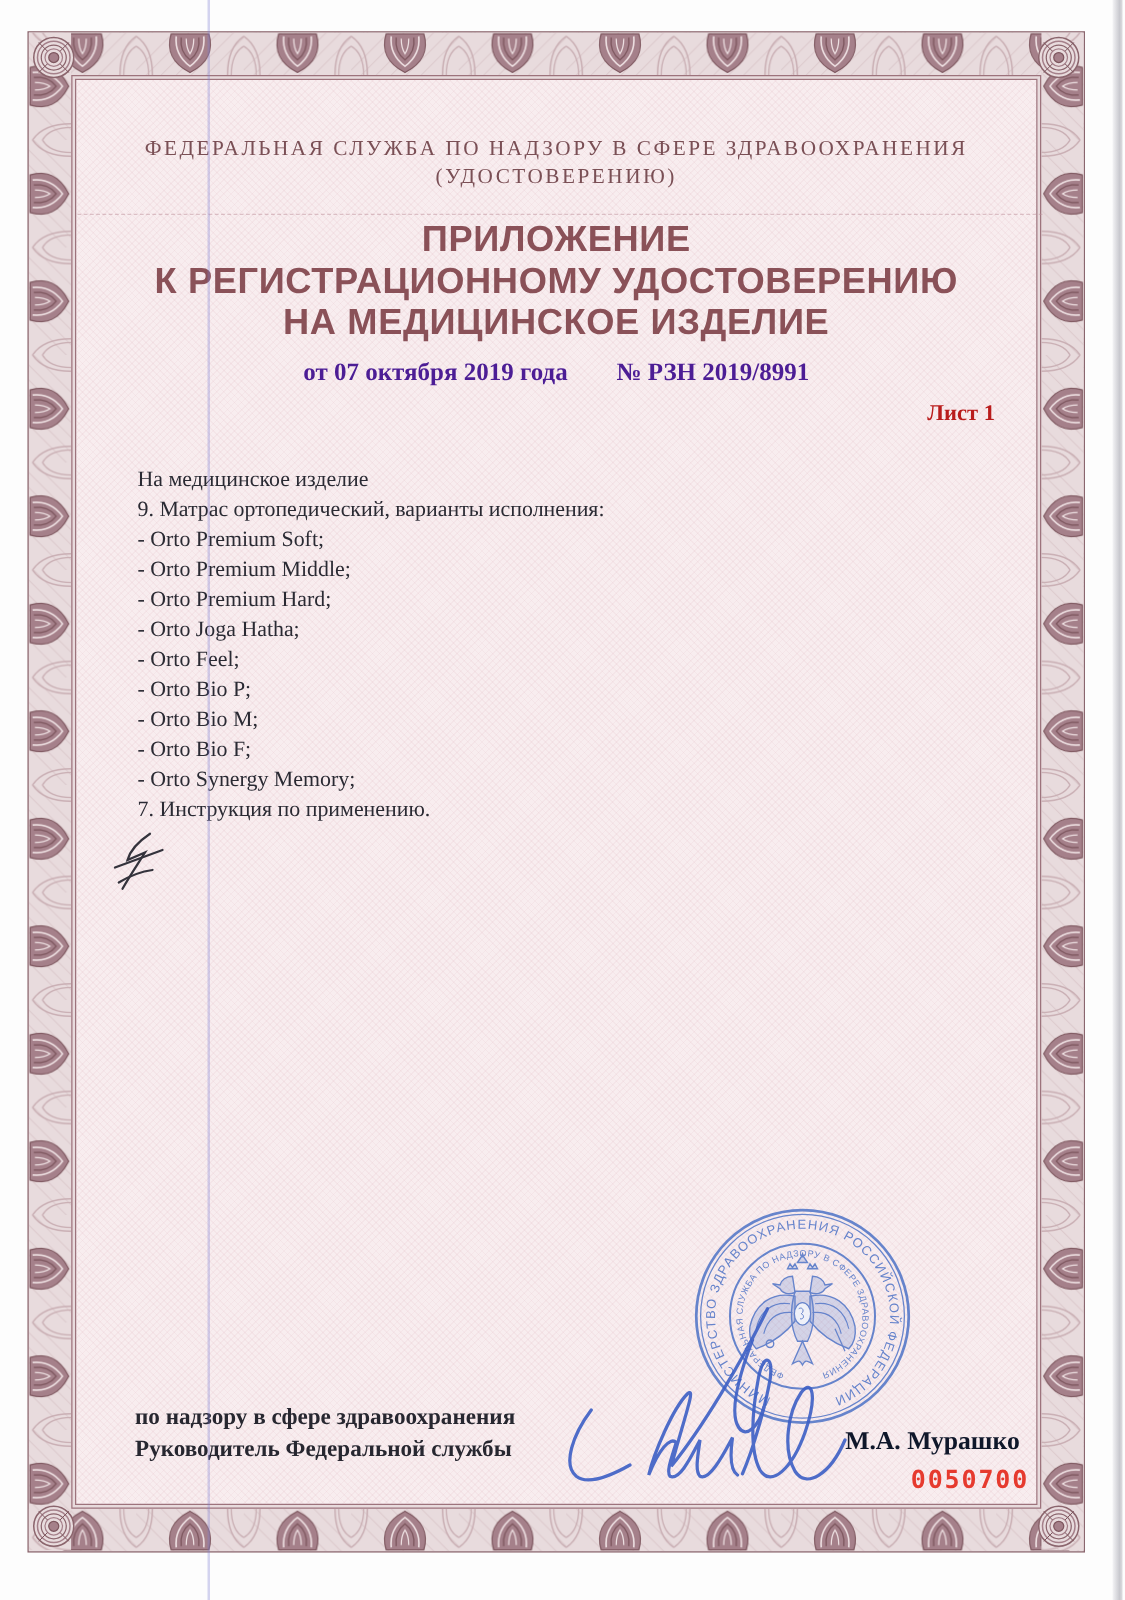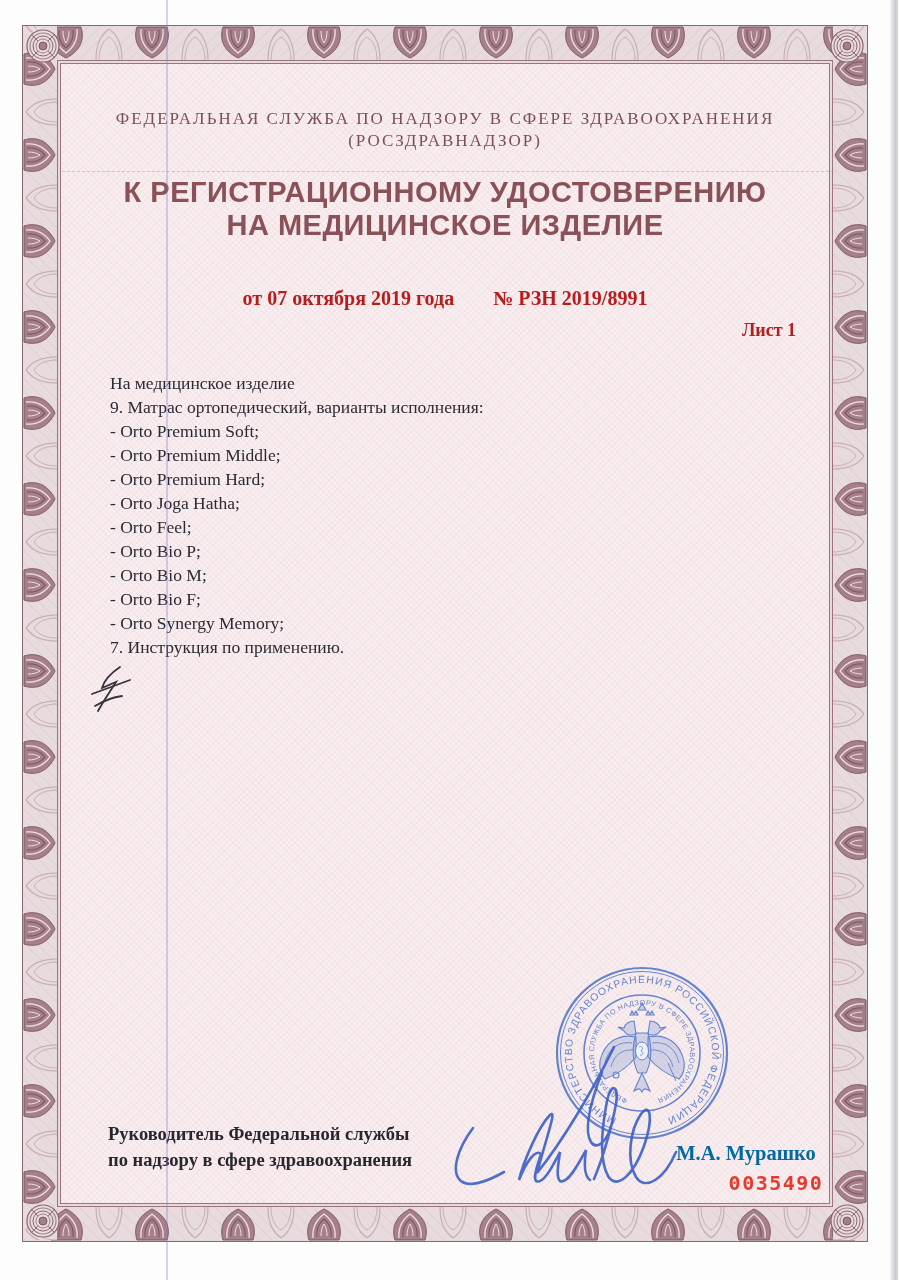--- a/index.html
+++ b/index.html
@@ -42,39 +42,39 @@
     position:absolute;left:62px;top:171px;width:772px;height:0;
     border-top:1px dashed rgba(190,145,155,.5);z-index:2;
   }
   .doc-title{
     position:absolute;left:58px;top:176px;width:774px;text-align:center;
     font-family:"Liberation Sans",sans-serif;font-weight:bold;
     font-size:29px;line-height:33px;letter-spacing:.5px;color:#8a5158;z-index:3;
   }
   .date-row{
     position:absolute;left:58px;top:287px;width:774px;text-align:center;
-    font-weight:bold;font-size:20px;color:#b91c1c;z-index:3;
+    font-weight:bold;font-size:20px;color:#4c1d95;z-index:3;
   }
   .date-row .num{margin-left:34px;}
   .sheet{
     position:absolute;left:58px;top:320px;width:738px;text-align:right;
     font-weight:bold;font-size:18px;color:#b91c1c;z-index:3;
   }
   .body-text{
     position:absolute;left:110px;top:371px;width:600px;
     font-size:17.5px;line-height:24px;color:#2a2a33;z-index:3;
   }
   .body-text .b{font-weight:bold;}
   .signer{
     position:absolute;left:108px;top:1121px;
     font-weight:bold;font-size:18.5px;line-height:26px;color:#272730;z-index:3;
   }
   .signer-name{
     position:absolute;left:646px;top:1142px;width:200px;text-align:center;
-    font-weight:bold;font-size:20.5px;color:#0369a1;z-index:4;
+    font-weight:bold;font-size:20.5px;color:#0f172a;z-index:4;
   }
   .serial{
     position:absolute;left:700px;top:1171px;width:152px;text-align:center;
     font-family:"DejaVu Sans Mono",monospace;font-weight:bold;
     font-size:20px;letter-spacing:1.5px;color:#e63a2e;z-index:4;
   }
   
   .stamp-svg{position:absolute;left:552px;top:963px;width:180px;height:180px;z-index:4;}
   .ink-svg{position:absolute;left:0;top:0;width:900px;height:1280px;z-index:5;pointer-events:none;}
   .fold-line{
@@ -190,26 +190,27 @@
       <path d="M8,8 L15,15 M32,8 L25,15 M8,32 L15,25 M32,32 L25,25" stroke="#7e575f" stroke-width="0.8"></path>
     </svg>
 
     <div class="inner-rule">
       <div class="paper"></div>
     </div>
   </div>
 
   <div class="agency">
     <div>ФЕДЕРАЛЬНАЯ СЛУЖБА ПО НАДЗОРУ В СФЕРЕ ЗДРАВООХРАНЕНИЯ</div>
-    <div>(РОСЗДРАВНАДЗОР)</div>
+    <div>(УДОСТОВЕРЕНИЮ)</div>
   </div>
 
   <div class="faint-rule"></div>
 
   <div class="doc-title">
+    <div>ПРИЛОЖЕНИЕ</div>
     <div>К РЕГИСТРАЦИОННОМУ УДОСТОВЕРЕНИЮ</div>
     <div>НА МЕДИЦИНСКОЕ ИЗДЕЛИЕ</div>
   </div>
 
   <div class="date-row">
     <span>от 07 октября 2019 года</span>
     <span class="num">№  РЗН 2019/8991</span>
   </div>
 
   <div class="sheet">Лист 1</div>
@@ -275,21 +276,21 @@
       <path d="M 594 1179 C 603 1158 612 1126 616 1104 C 619 1085 611 1082 607 1101 C 601 1132 600 1161 608 1176 C 617 1191 634 1174 644 1146 C 654 1117 650 1102 641 1114 C 630 1130 626 1160 636 1177 C 645 1191 664 1180 676 1152"></path>
     </g>
     <g fill="none" stroke="#34333c" stroke-width="1.8" stroke-linecap="round">
       <path d="M 120 667 C 111 673 104 681 102 688 L 116 682 C 109 693 103 702 98 711"></path>
       <path d="M 92 694 L 130 680"></path>
       <path d="M 95 706 C 105 700 114 697 122 696"></path>
     </g>
   </svg>
 
   <div class="signer">
+    <div>по надзору в сфере здравоохранения</div>
     <div>Руководитель Федеральной службы</div>
-    <div>по надзору в сфере здравоохранения</div>
   </div>
   <div class="signer-name">М.А. Мурашко</div>
-  <div class="serial">0035490</div>
+  <div class="serial">0050700</div>
 
   <div class="fold-line"></div>
   <div class="page-edge"></div>
 </div>
 
 </body></html>

